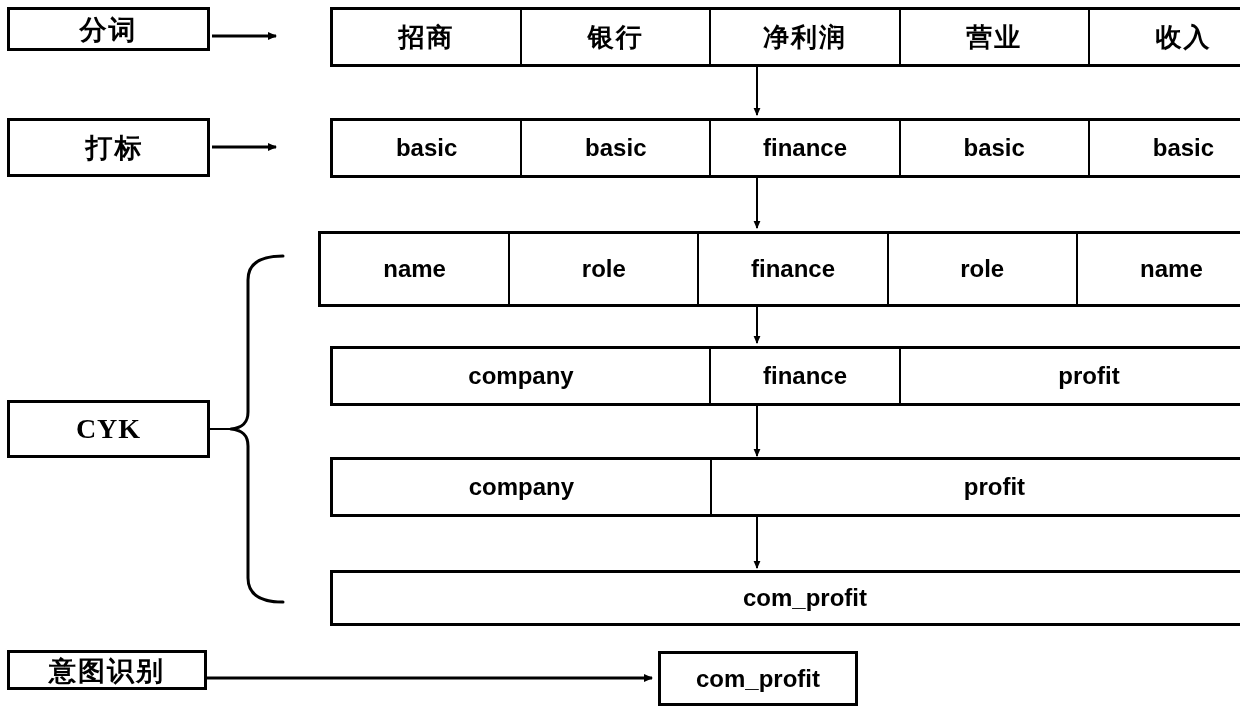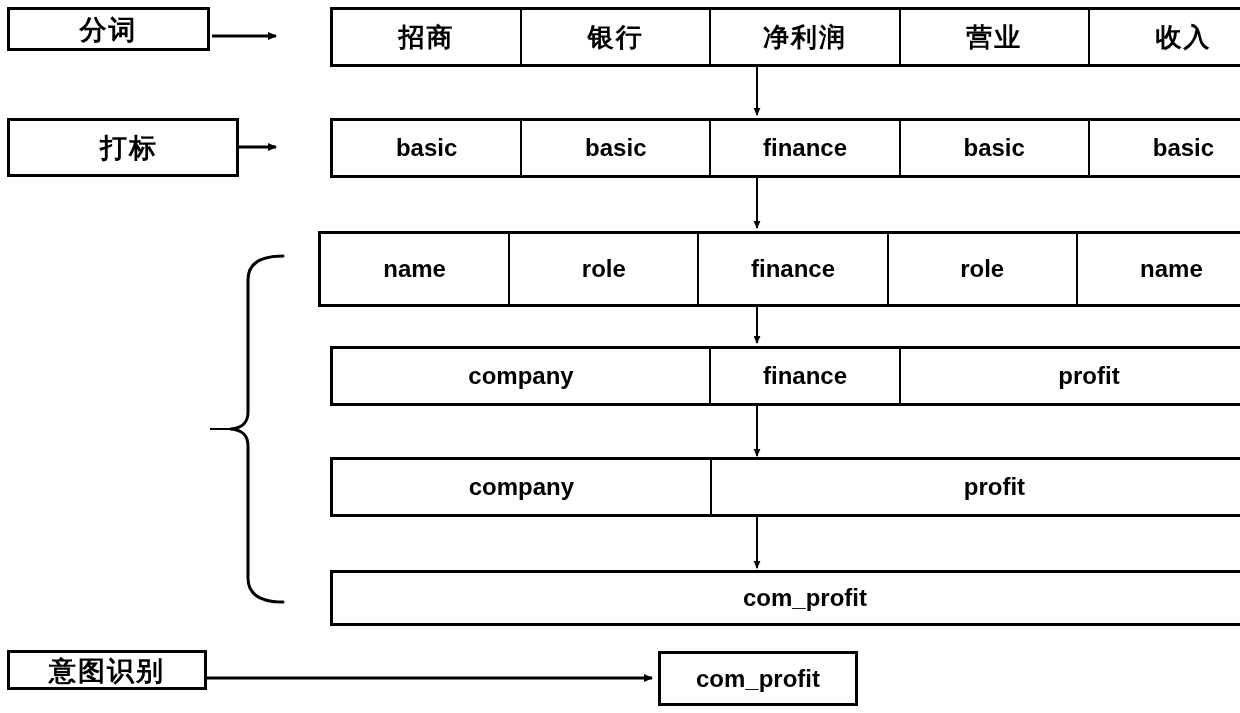--- a/index.html
+++ b/index.html
@@ -133,24 +133,27 @@
 
     <line x1="210" y1="429" x2="236" y2="429" stroke="#000000" stroke-width="2"></line>
 
     <line x1="207" y1="678" x2="652" y2="678" stroke="#000000" stroke-width="3" marker-end="url(#arrowhead)"></line>
   </svg>
 
   <div class="stage-box" style="left:7px; top:7px; width:203px; height:44px;">
     <span class="stage-label cjk">分词</span>
   </div>
 
-  <div class="stage-box" style="left:7px; top:118px; width:232px; height:59px;padding-left:12px;">
+  <div class="stage-box" style="left:7px; top:118px; width:203px; height:59px;padding-left:12px;">
     <span class="stage-label cjk">打标</span>
   </div>
 
+  <div class="stage-box" style="left:7px; top:400px; width:203px; height:58px;">
+    <span class="stage-label latin">CYK</span>
+  </div>
 
   <div class="stage-box" style="left:7px; top:650px; width:200px; height:40px;">
     <span class="stage-label cjk">意图识别</span>
   </div>
 
   <div class="row" style="left:282px; top:7px; width:950px; height:60px;">
     <div class="cell" style="flex:1 1 0;">
       <span class="cell-text cjk">招商</span>
     </div>
     <div class="cell" style="flex:1 1 0;">

